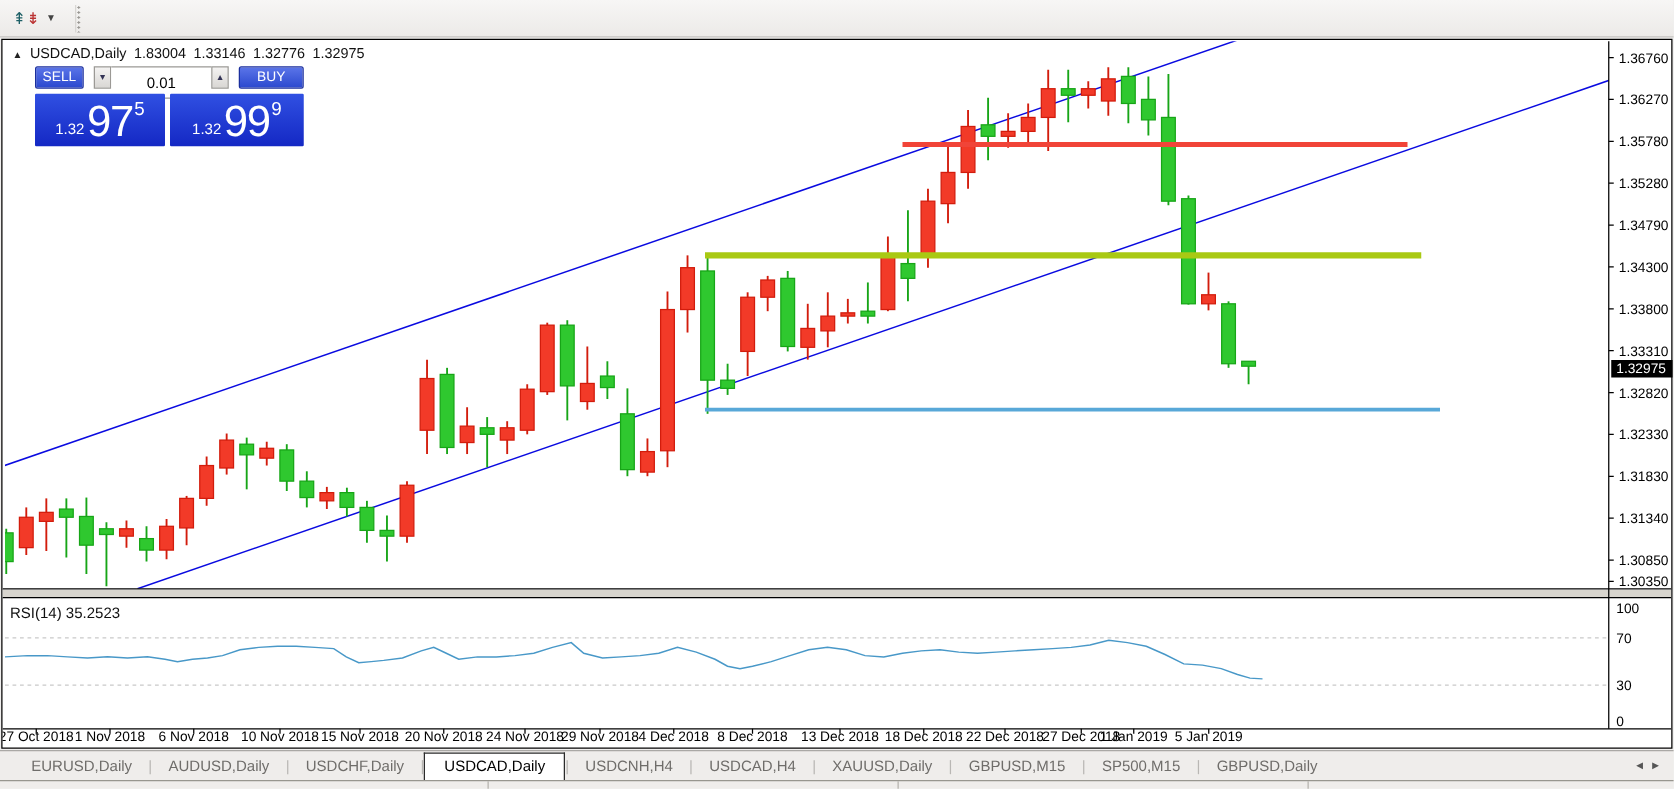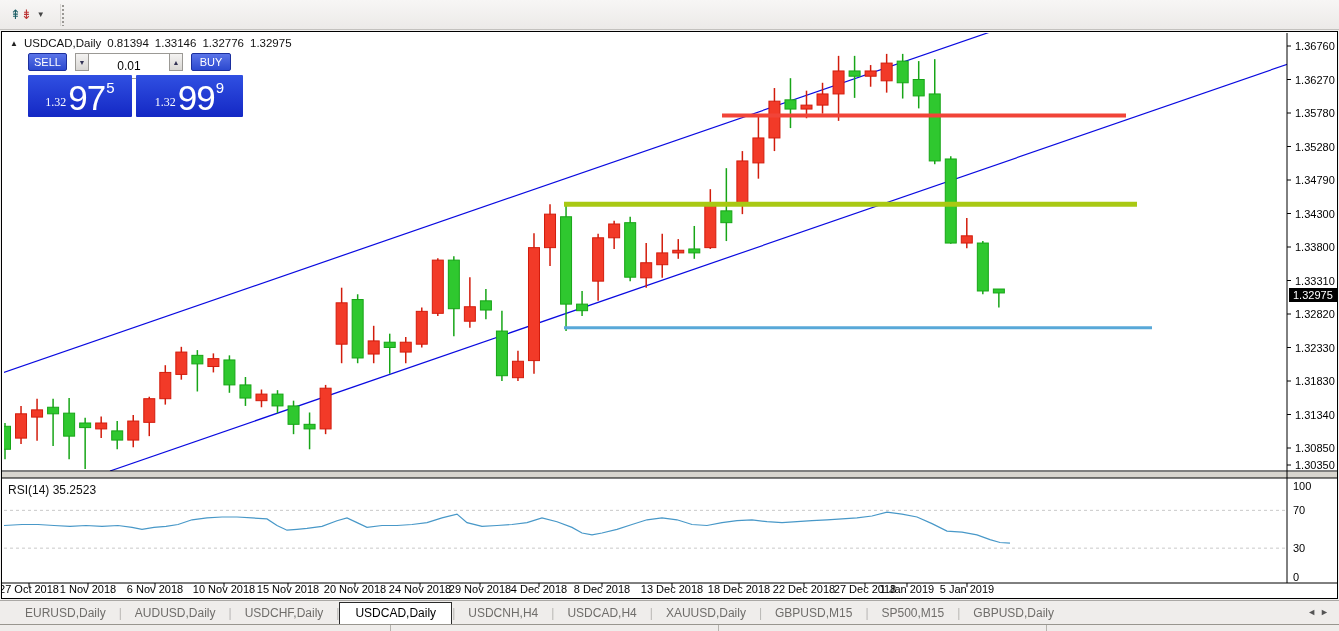--- a/index.html
+++ b/index.html
@@ -36,33 +36,33 @@
 
   #price-tag { position:absolute; left:1287px; top:256px; width:49px; height:14px;
     background:#000; color:#fff; font-size:11px; line-height:14px; padding-left:4px; }
 
   
   #quote { position:absolute; left:26px; top:21px; width:215px; height:64px; }
   .qbtn { position:absolute; top:0; height:18px; border:1px solid #1b2f9e; border-radius:2px;
     background:linear-gradient(#5a74e8,#2c49cf); color:#fff; font-size:11px;
     display:flex; align-items:center; justify-content:center; cursor:default; }
   #sell-btn { left:0; width:39px; }
-  #buy-btn  { left:163px; width:40px; }
+  #buy-btn  { left:163px; width:52px; }
   #lot-group { position:absolute; left:47px; top:0; width:108px; height:18px; display:flex; }
   .stepbtn { width:14px; height:18px; background:linear-gradient(#f4f3f2,#d9d7d4);
     border:1px solid #9b9995; font-size:7px; color:#335; display:flex; align-items:center;
     justify-content:center; cursor:default; }
   #lot-input { width:80px; height:26px; border:1px solid #9b9995; border-left:none; border-right:none;
     text-align:center; font-size:12px; font-family:inherit; color:#000; }
   .qprice { position:absolute; top:22px; height:42px; border-radius:1px;
     background:linear-gradient(#3050e2,#1428c4); color:#fff; display:flex;
     align-items:flex-end; justify-content:center; padding-bottom:3px; }
   #sell-box { left:0; width:104px; }
   #buy-box { left:108px; width:107px; }
-  .qp-small { font-size:12px; margin:0 2px 4px 0;font-family:Liberation Serif, serif; }
+  .qp-small { font-size:12px; margin:0 2px 4px 0; }
   .qp-big { font-size:35px; line-height:0.92; font-weight:400; letter-spacing:-1px; }
   .qp-sup { font-size:15px; margin:0 0 18px 1px; }
 
   
   #tabbar { position:absolute; left:0; top:600px; width:1339px; height:24px;
     background:#efedeb; border-top:1px solid #aaa8a5; display:flex; align-items:center;
     font-size:12px; color:#6f6d6a; }
   #tabs { display:flex; align-items:center; margin-left:12px; height:100%; }
   .tab { padding:3px 13px; cursor:default; white-space:nowrap; }
   .tab.active { background:#fff; border:1px solid #2b2b2b; border-bottom:none; color:#000;
@@ -425,21 +425,21 @@
         <text x="1293" y="437" font-size="11" fill="#000">1.30350</text>
         <text x="1291" y="458" font-size="11" fill="#000">100</text>
         <text x="1291" y="482.35" font-size="11" fill="#000">70</text>
         <text x="1291" y="520.15" font-size="11" fill="#000">30</text>
         <text x="1291" y="548.5" font-size="11" fill="#000">0</text>
       </svg>
 
     <div id="ohlc-header">
       <span class="tri">▲</span>
       <span>USDCAD,Daily</span>
-      <span>0.81394</span>
+      <span>1.83004</span>
       <span>1.33146</span>
       <span>1.32776</span>
       <span>1.32975</span>
     </div>
 
     <div id="quote">
       <div id="sell-btn" class="qbtn">SELL</div>
       <div id="lot-group">
         <div class="stepbtn">▼</div>
         <input id="lot-input" value="0.01" style="">

